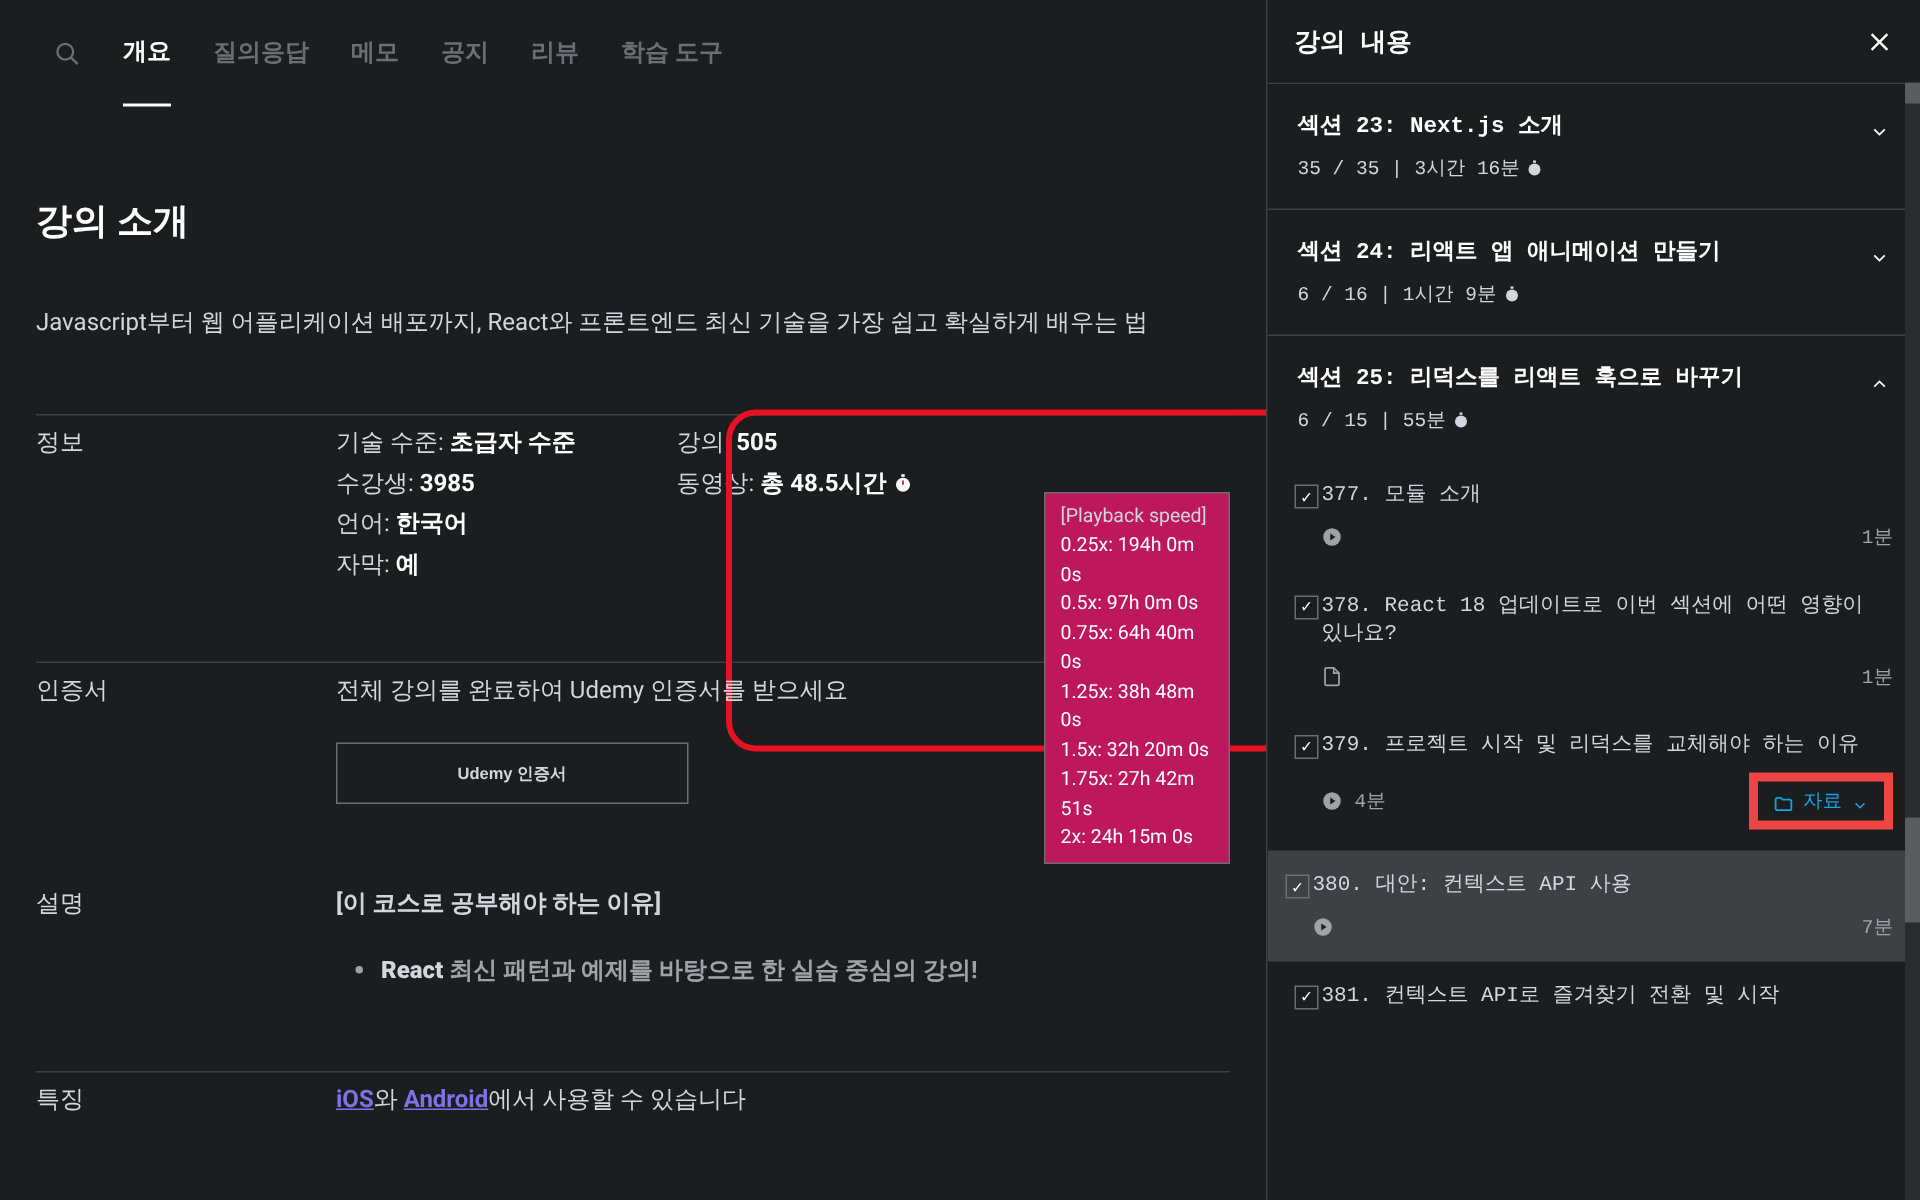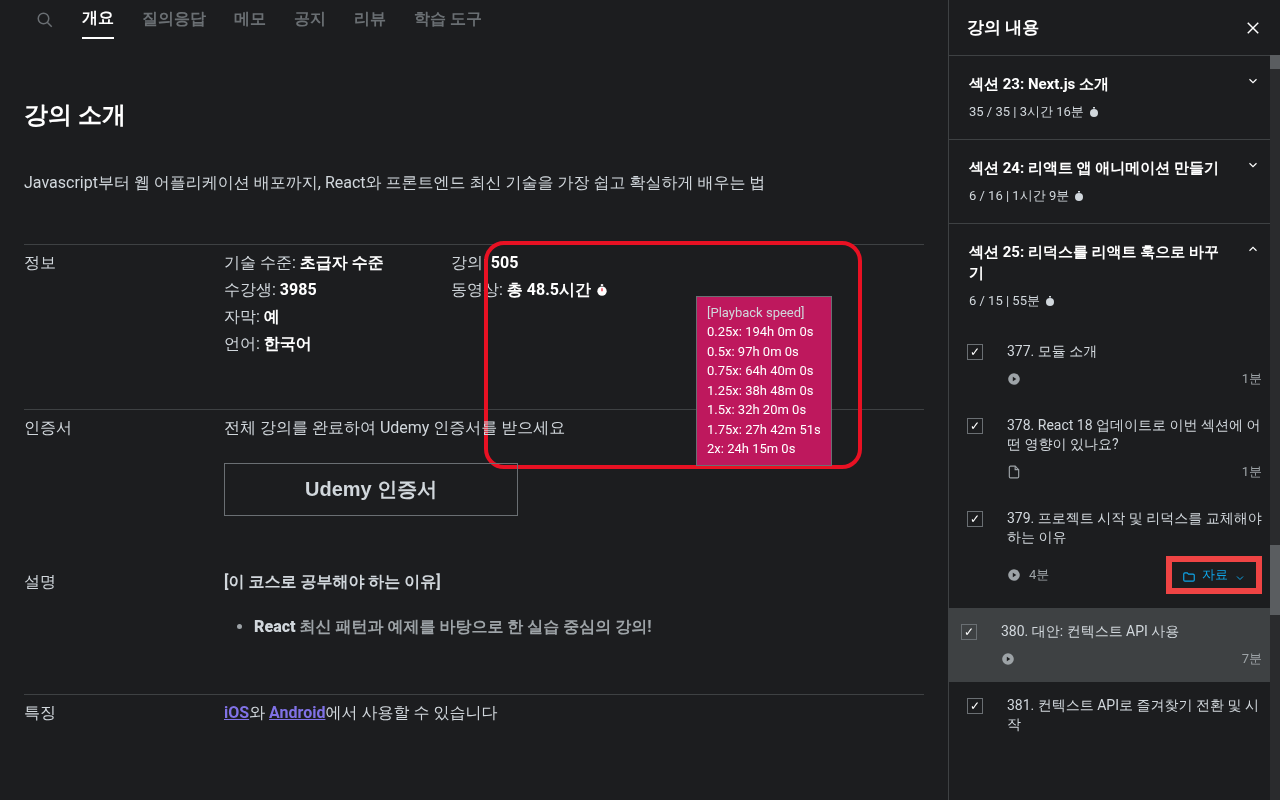--- a/index.html
+++ b/index.html
@@ -7,57 +7,57 @@
   background: #1c1d1f;
   color: #fff;
   font-family: -apple-system, BlinkMacSystemFont, "Segoe UI", Roboto, sans-serif;
   width: 1280px;
   height: 800px;
   overflow: hidden;
   display: flex;
 }
 .main-content { flex: 1; overflow-y: auto; padding: 0 24px; }
 .tabs { display: flex; gap: 28px; align-items: center; padding: 0 12px; }
-.tab { color: #6a6f73; font-size: 16px; font-weight: 700; padding: 8px 0; cursor: pointer; white-space: nowrap; }
+.tab { color: #6a6f73; font-size: 16px; font-weight: 700; padding: 24px 0; cursor: pointer; white-space: nowrap; }
 .tab.active { color: #fff; border-bottom: 2px solid #fff; }
 .search-icon-wrap { color: #6a6f73; }
 .intro { margin-top: 60px; }
 .intro h1 { font-size: 24px; font-weight: 700; margin-bottom: 39px; color: #fff; }
 .intro p { color: #d1d7dc; font-size: 16px; line-height: 1.6; max-width: 760px; }
 .info-section { margin-top: 48px; padding-top: 8px; border-top: 1px solid #3e4143; display: flex; }
 .info-label { width: 200px; color: #d1d7dc; font-size: 16px; }
 .info-body { flex: 1; color: #d1d7dc; font-size: 16px; position: relative; }
 .info-grid { display: flex; gap: 17px; }
 .info-col { min-width: 210px; }
 .info-line { margin-bottom: 6px; }
 .info-line b { color: #fff; font-weight: 700; }
 .stopwatch-icon { display:inline-block; vertical-align: middle; }
-.cert-btn { margin-top: 24px; border: 1px solid #6a6f73; color: #d1d7dc; padding: 12px 80px; font-size: 20px; font-weight: 700; background: transparent; cursor: pointer; }
+.cert-btn { margin-top: 24px; border: 1px solid #6a6f73; color: #d1d7dc; padding: 12px 80px; font-size: 11px; font-weight: 700; background: transparent; cursor: pointer; }
 .link { color: #8072e6; font-weight: 700; text-decoration: underline; cursor: pointer; }
 .desc-title { font-weight: 700; color: #d1d7dc; margin-bottom: 24px; }
 .desc-list { list-style: disc; padding-left: 30px; color: #9da3a7; }
 .desc-list li { margin-bottom: 8px; font-weight: 700; }
 .desc-list li b { color: #d1d7dc; }
 
 .highlight-box { position: absolute; border: 4px solid #e81123; border-radius: 20px; left: 260px; top: -12px; width: 378px; height: 228px; pointer-events: none; }
 .playback-popup { position: absolute; left: 472px; top: 43px; background: #be185d; border: 1px solid #6a6f73; padding: 6px 10px; font-size: 13px; line-height: 1.5; color: #fff; z-index: 10; }
 .playback-popup .pb-title { color: #d1d7dc; }
 
-.sidebar { width: 332px; background: #1c1d1f; border-left: 1px solid #3e4143; display: flex; flex-direction: column; }
+.sidebar { width: 436px; background: #1c1d1f; border-left: 1px solid #3e4143; display: flex; flex-direction: column; font-family: Liberation Mono, monospace; }
 .sidebar-header { display: flex; justify-content: space-between; align-items: center; padding: 16px 18px; }
 .sidebar-header h2 { font-size: 17px; font-weight: 700; }
 .close-btn { cursor: pointer; color: #fff; }
 .sidebar-body { flex: 1; overflow-y: auto; position: relative; }
 .section-row { border-top: 1px solid #3e4143; padding: 18px 20px; cursor: pointer; }
-.section-head { display: flex; justify-content: space-between; align-items: flex-start; gap: 12px; }
+.section-head { display: flex; justify-content: space-between; align-items: flex-end; gap: 12px; }
 .section-title { font-size: 15px; font-weight: 700; line-height: 1.4; }
 .section-meta { font-size: 13px; color: #d1d7dc; margin-top: 8px; display: flex; align-items: center; gap: 4px; }
 .chev { color: #fff; flex-shrink: 0; }
 .lecture-list { }
-.lecture-item { display: flex; align-items: flex-start; gap: 24px; padding: 14px 18px; cursor: pointer; }
+.lecture-item { display: flex; align-items: flex-start; gap: 2px; padding: 14px 18px; cursor: pointer; }
 .lecture-item.active { background: #3e4143; padding-left: 12px; }
 .checkbox { width: 16px; height: 16px; border: 1px solid #6a6f73; flex-shrink: 0; margin-top: 2px; display: flex; align-items: center; justify-content: center; }
 .checkbox.checked::after { content: "✓"; color: #fff; font-size: 12px; }
 .lecture-body { flex: 1; }
 .lecture-title { font-size: 14px; color: #d1d7dc; line-height: 1.4; }
 .lecture-meta { display: flex; align-items: center; gap: 6px; margin-top: 8px; color: #9da3a7; font-size: 13px; justify-content: space-between; }
 .resource-btn { margin-left: auto; border: 6px solid #ef4444; padding: 4px 10px; display: flex; align-items: flex-end; gap: 6px; font-size: 13px; color: #0ea5e9; cursor: pointer; }
 .lecture-row-bottom { display: flex; align-items: center; gap: 8px; margin-top: 8px; }
 .scrollbar-mock { position: absolute; right: 0; top: 0; width: 10px; background: #2a2b2d; height: 100%; }
 .scrollbar-thumb { position: absolute; width: 100%; background: #5a5d60; }
@@ -88,22 +88,22 @@
     <p>Javascript부터 웹 어플리케이션 배포까지, React와 프론트엔드 최신 기술을 가장 쉽고 확실하게 배우는 법</p>
   </div>
 
   <div class="info-section">
     <div class="info-label">정보</div>
     <div class="info-body">
       <div class="info-grid">
         <div class="info-col">
           <div class="info-line"><span>기술 수준:</span> <b>초급자 수준</b></div>
           <div class="info-line"><span>수강생:</span> <b>3985</b></div>
+          <div class="info-line"><span>언어:</span> <b>한국어</b></div>
           <div class="info-line"><span>자막:</span> <b>예</b></div>
-          <div class="info-line"><span>언어:</span> <b>한국어</b></div>
         </div>
         <div class="info-col">
           <div class="info-line"><span>강의:</span> <b>505</b></div>
           <div class="info-line">
             <span>동영상: </span><b>총 48.5시간</b>
             <span class="stopwatch-icon">
               <svg width="14" height="14" viewBox="0 0 24 24">
                   <circle cx="12" cy="14" r="8" fill="#fff"></circle>
                   <rect x="10" y="2" width="4" height="3" fill="#fff"></rect>
                   <path d="M12 14 L12 9" stroke="#e81123" stroke-width="2"></path>

